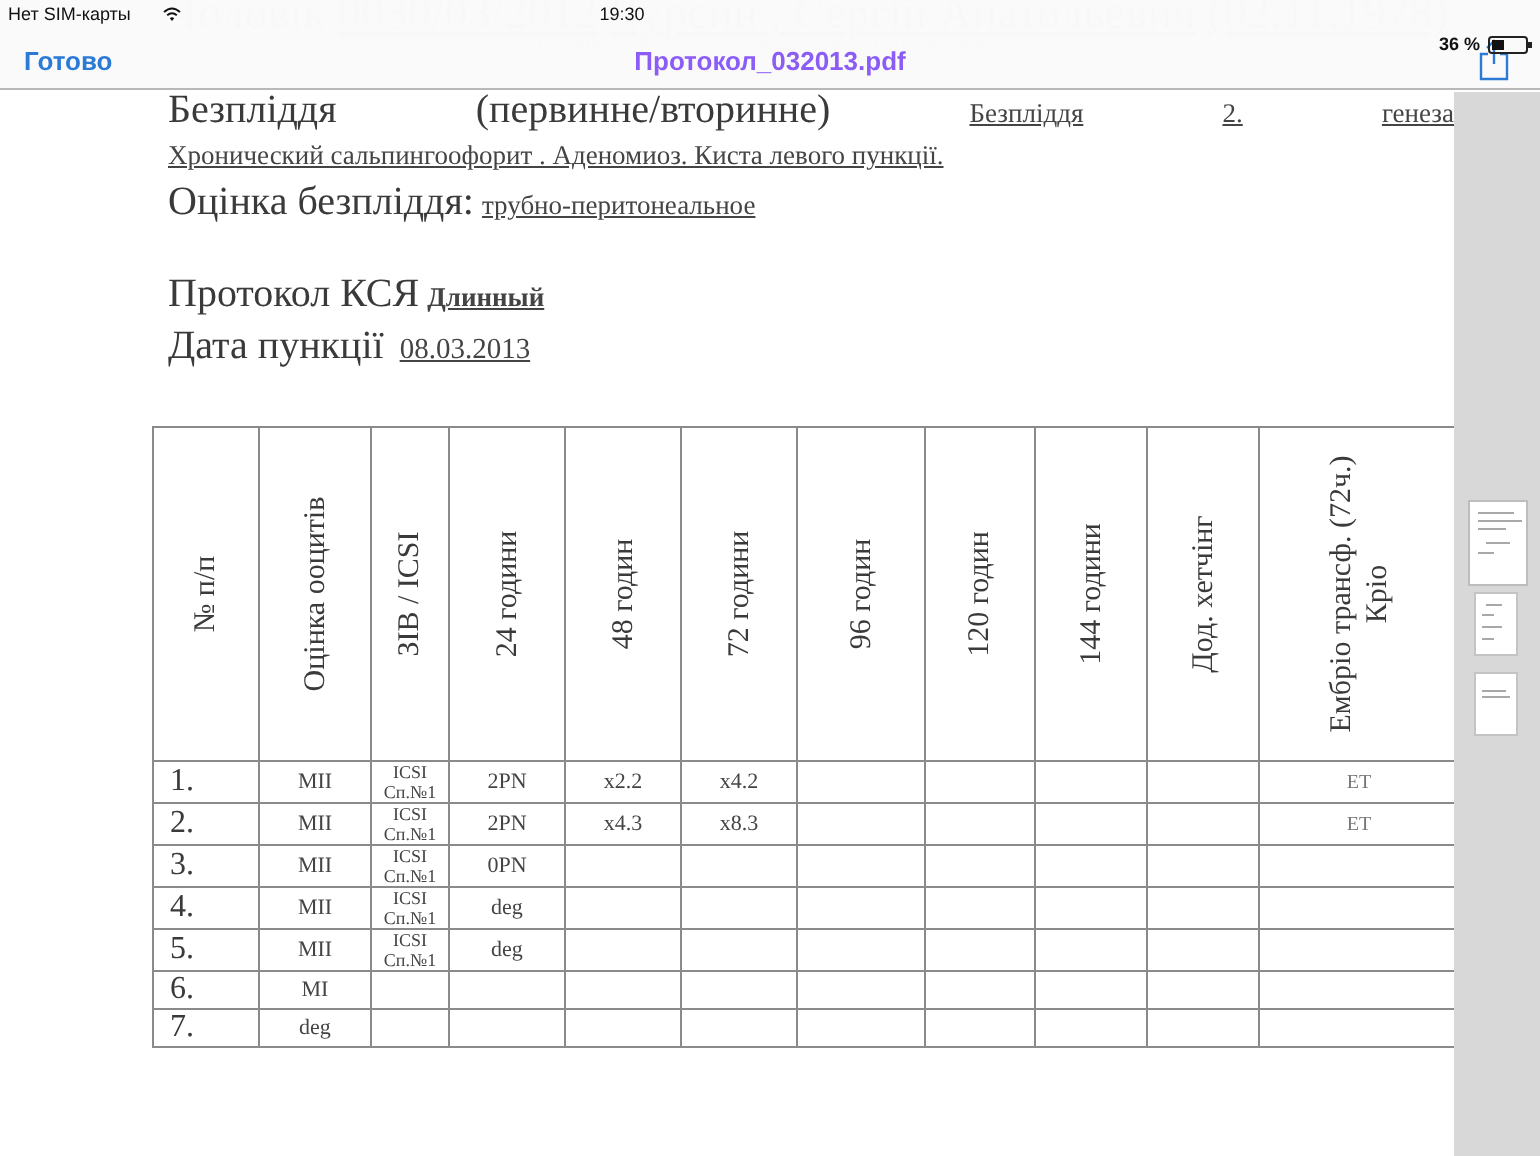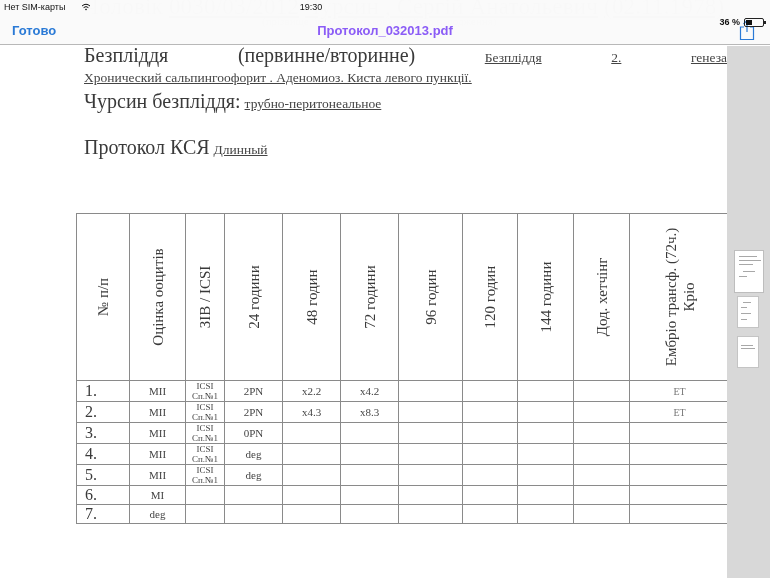--- a/index.html
+++ b/index.html
@@ -91,26 +91,30 @@
 
   <div class="doc-text line1">
     <span class="big">Безпліддя</span>
     <span class="big">(первинне/вторинне)</span>
     <span class="hand">Безпліддя</span>
     <span class="hand">2.</span>
     <span class="hand">генеза</span>
   </div>
   <div class="doc-text line2 hand">Хронический сальпингоофорит . Аденомиоз. Киста левого пункції.</div>
   <div class="doc-text line3">
-    <span class="big">Чурсин безпліддя:</span>
+    <span class="big">Оцінка безпліддя:</span>
     <span class="hand">трубно-перитонеальное</span>
   </div>
   <div class="doc-text line4">
     <span class="big">Протокол КСЯ</span>
-    <span class="hand" style="font-weight:normal">Длинный</span>
+    <span class="hand" style="font-weight:bold">Длинный</span>
+  </div>
+  <div class="doc-text line5">
+    <span class="big">Дата пункції</span>
+    <span class="hand" style="font-size:14.5px;margin-left:4px">08.03.2013</span>
   </div>
 
   <table class="tbl">
     <colgroup>
       <col style="width:53px">
         <col style="width:56px">
         <col style="width:39px">
         <col style="width:58px">
       <col style="width:58px">
         <col style="width:58px">

